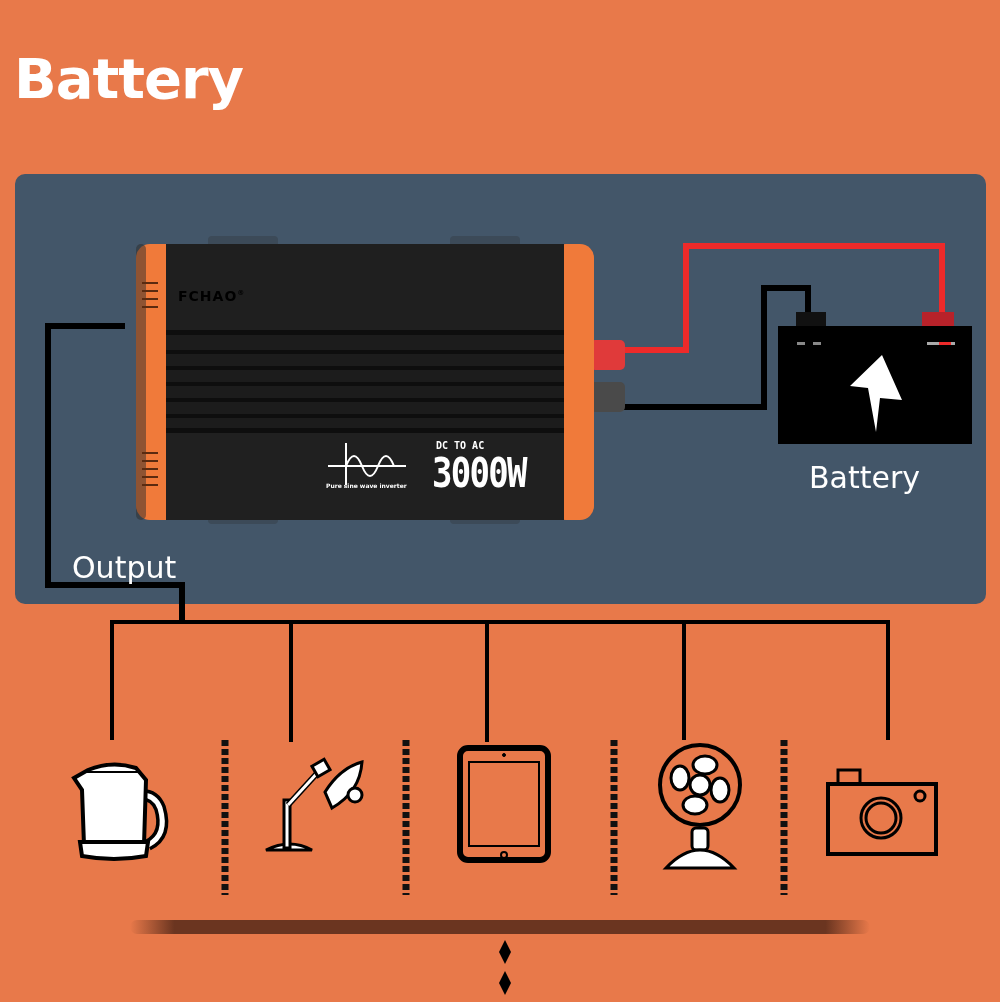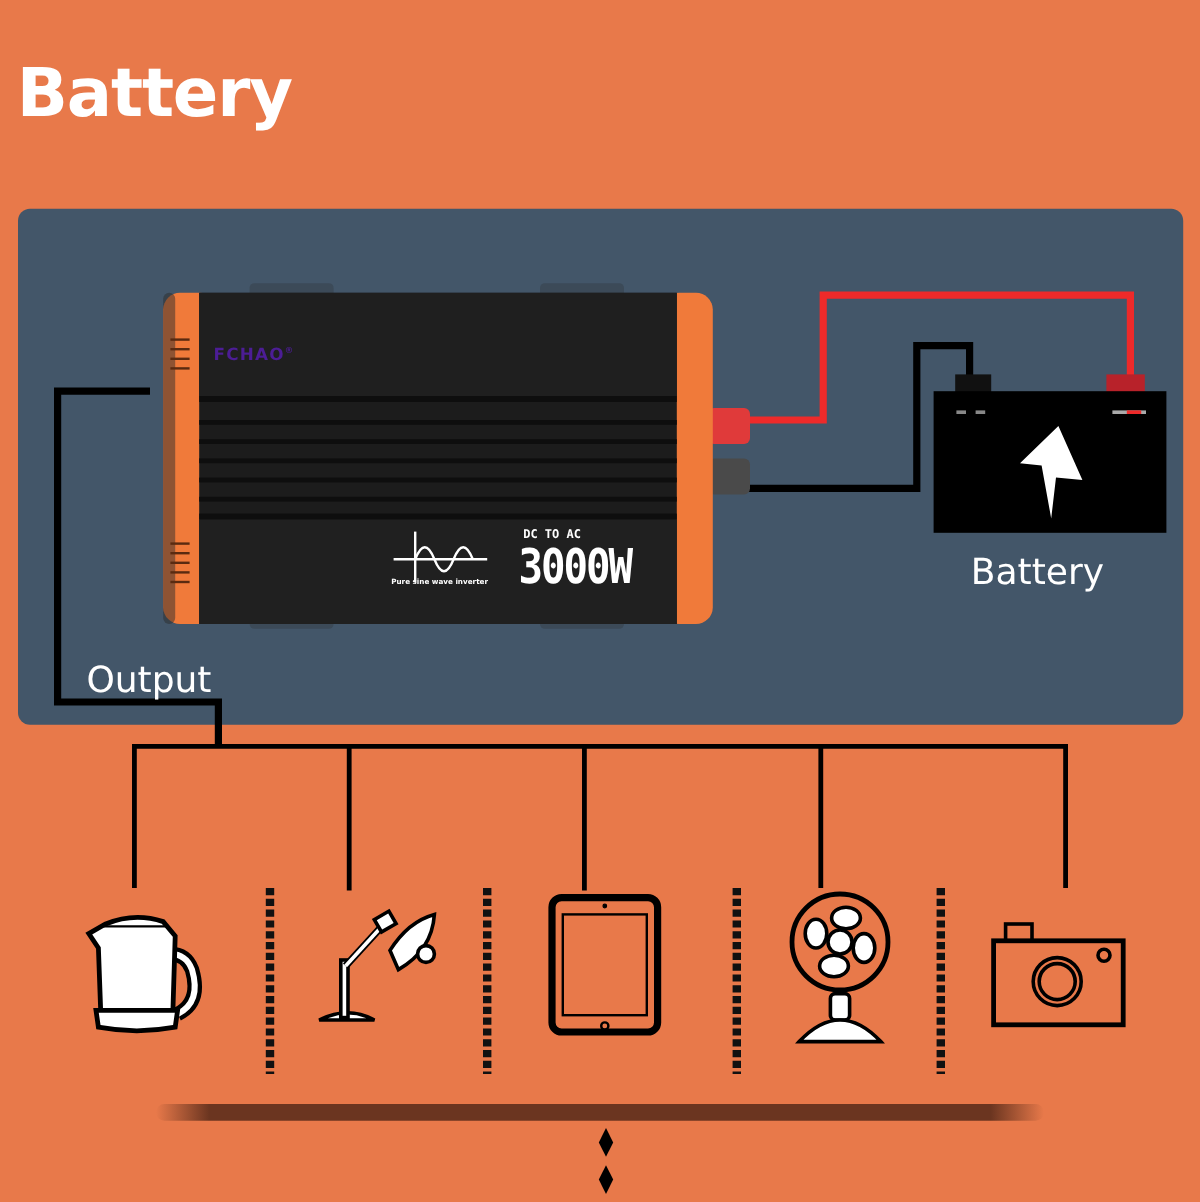--- a/index.html
+++ b/index.html
@@ -75,21 +75,21 @@
     <rect x="166" y="433" width="398" height="87" fill="#202020"></rect>
 
     <g stroke="#fff" stroke-width="2" fill="none">
       <line x1="346" y1="443" x2="346" y2="485"></line>
       <line x1="328" y1="466" x2="406" y2="466"></line>
       <path d="M346,466 Q354,446 362,466 Q370,486 378,466 Q386,446 394,466"></path>
     </g>
   </g>
 </svg>
 
-<div class="abs" style="left:178px;top:288px;color:#4c1d95;font-family:'DejaVu Sans',sans-serif;font-weight:bold;font-size:14px;letter-spacing:1px;">
+<div class="abs" style="left:178px;top:288px;color:#000000;font-family:'DejaVu Sans',sans-serif;font-weight:bold;font-size:14px;letter-spacing:1px;">
   <span>FCHAO</span><sup style="font-size:7px;">®</sup>
 </div>
 <div class="abs" style="left:436px;top:440px;color:#fff;font-family:'DejaVu Sans Mono',monospace;font-weight:bold;font-size:10px;">DC TO AC</div>
 <div class="abs" style="left:432px;top:450px;color:#fff;font-family:'DejaVu Sans Mono',monospace;font-weight:bold;font-size:40px;letter-spacing:-2px;transform:scaleX(0.85);transform-origin:left;">3000W</div>
 <div class="abs" style="left:326px;top:482px;color:#fff;font-family:'DejaVu Sans',sans-serif;font-weight:bold;font-size:6px;">Pure sine wave inverter</div>
 
 <div class="lbl" style="left:809px;top:460px;">Battery</div>
 <div class="lbl" style="left:72px;top:550px;">Output</div>
 
 <svg class="full" width="1000" height="1002" viewBox="0 0 1000 1002">

